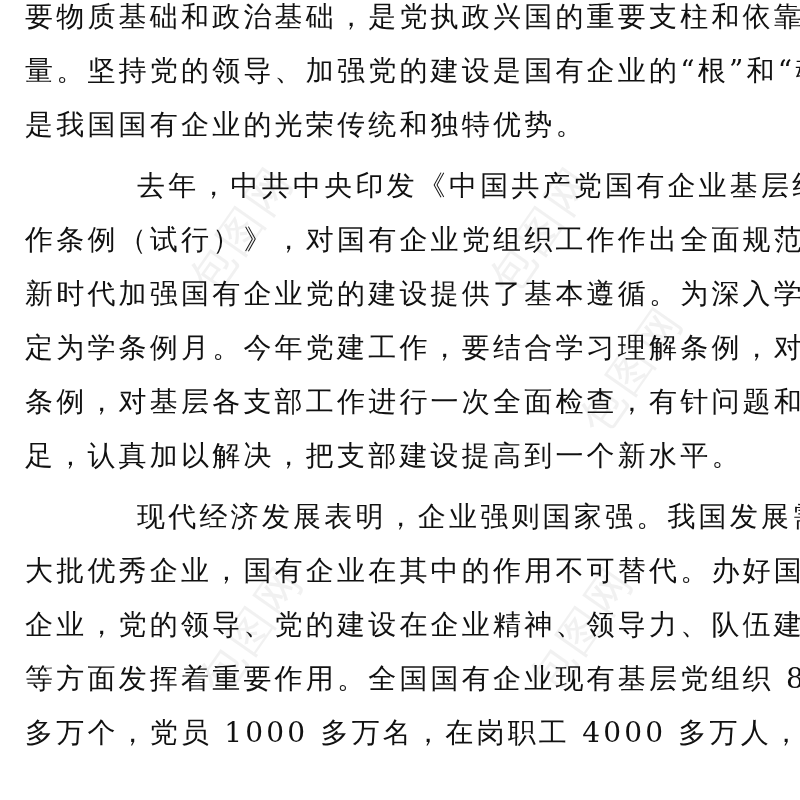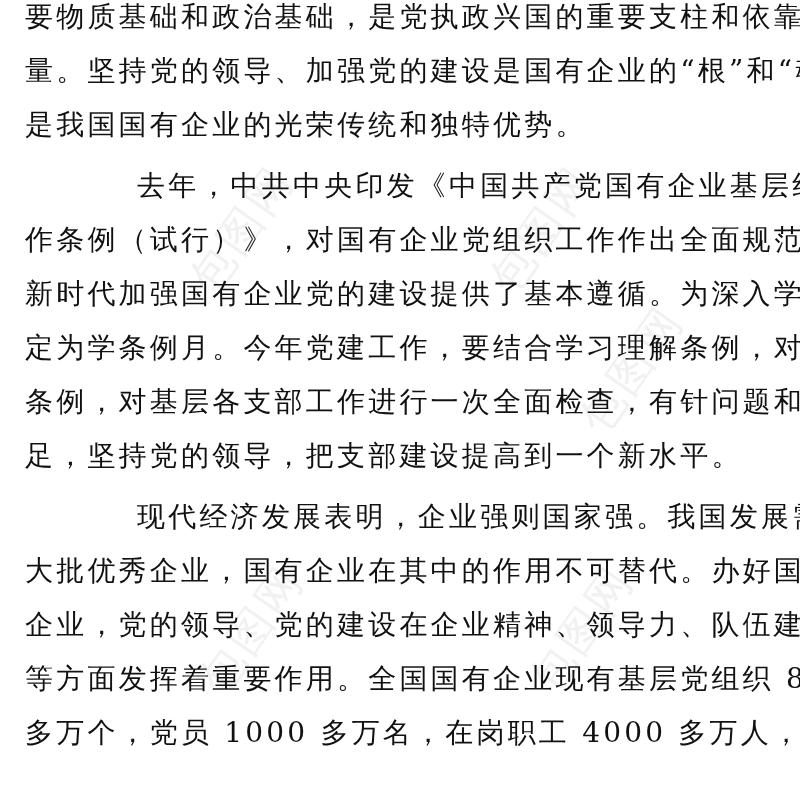--- a/index.html
+++ b/index.html
@@ -74,21 +74,21 @@
 
     <div class="line">要物质基础和政治基础，是党执政兴国的重要支柱和依靠力</div>
     <div class="line">量。坚持党的领导、加强党的建设是国有企业的“根”和“魂”，</div>
     <div class="line last-of-para">是我国国有企业的光荣传统和独特优势。</div>
 
     <div class="line indent gap-before">去年，中共中央印发《中国共产党国有企业基层组织工</div>
     <div class="line">作条例（试行）》，对国有企业党组织工作作出全面规范，为</div>
     <div class="line">新时代加强国有企业党的建设提供了基本遵循。为深入学习</div>
     <div class="line">定为学条例月。今年党建工作，要结合学习理解条例，对照</div>
     <div class="line">条例，对基层各支部工作进行一次全面检查，有针问题和不</div>
-    <div class="line last-of-para">足，坚持党的领导，把支部建设提高到一个新水平。</div>
+    <div class="line last-of-para">足，认真加以解决，把支部建设提高到一个新水平。</div>
 
     <div class="line indent gap-before">现代经济发展表明，企业强则国家强。我国发展需要一</div>
     <div class="line">大批优秀企业，国有企业在其中的作用不可替代。办好国有</div>
     <div class="line">企业，党的领导、党的建设在企业精神、领导力、队伍建设</div>
     <div class="line">等方面发挥着重要作用。全国国有企业现有基层党组织 80</div>
     <div class="line">多万个，党员 1000 多万名，在岗职工 4000 多万人，总体上</div>
 
   </div>
 </div>
 

